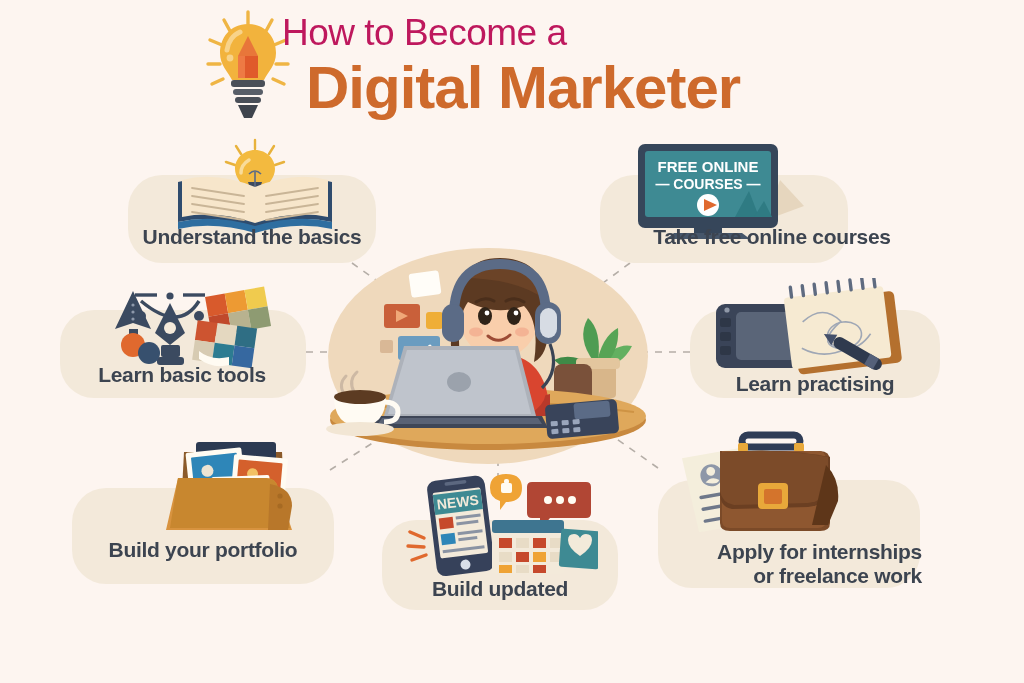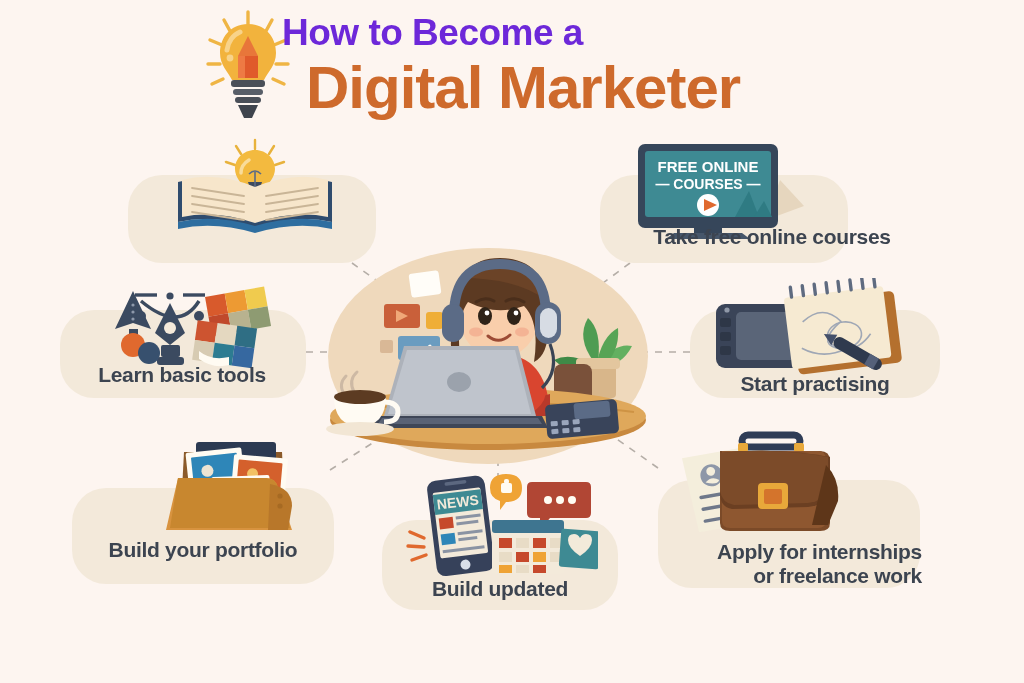--- a/index.html
+++ b/index.html
@@ -7,21 +7,21 @@
     width:1024px;height:683px;overflow:hidden;
     background:#FDF5F0;
     font-family:"Liberation Sans", sans-serif;
     position:relative;
   }
   #stage{position:absolute;left:0;top:0;width:1024px;height:683px;}
 
   
   .title-block{position:absolute;left:282px;top:14px;width:470px;}
   .title-line1{
-    font-size:37px;font-weight:bold;color:#6d28d9;
+    font-size:37px;font-weight:normal;color:#be185d;
     letter-spacing:-0.5px;line-height:1.0;
   }
   .title-line2{
     font-size:60px;font-weight:bold;color:#CE6A2C;
     letter-spacing:-1px;line-height:1.05;margin-top:5px;margin-left:24px;
   }
 
   
   .bulb-wrap{position:absolute;left:200px;top:8px;width:96px;height:120px;}
 
@@ -222,20 +222,21 @@
         <line x1="22" y1="66" x2="74" y2="74"></line>
           <line x1="22" y1="74" x2="74" y2="82"></line>
         <line x1="148" y1="50" x2="96" y2="58"></line>
           <line x1="148" y1="58" x2="96" y2="66"></line>
         <line x1="148" y1="66" x2="96" y2="74"></line>
           <line x1="148" y1="74" x2="96" y2="82"></line>
       </g>
       <path d="M8 84 q36 -8 77 4 q41 -12 77 -4 l0 7 q-36 -8 -77 4 q-41 -12 -77 -4 Z" fill="#2E6EA0"></path>
     </svg>
   </div>
+  <div class="card-label" id="lbl-basics">Understand the basics</div>
 
   <div class="card" id="card-courses"></div>
   <div class="card-art" style="left:630px;top:140px;">
     <svg width="180" height="100" viewBox="0 0 180 100">
       <path d="M150 40 l24 26 l-38 14 Z" fill="#E6D6BE"></path>
       <rect x="8" y="4" width="140" height="84" rx="7" fill="#36465A"></rect>
       <rect x="15" y="11" width="126" height="66" rx="3" fill="#3E8A93"></rect>
       <path d="M105 77 l14 -26 l10 26 Z" fill="#2F7B83"></path>
       <path d="M124 77 l10 -16 l8 16 Z" fill="#2F7B83"></path>
       <text x="78" y="32" fill="#FFFFFF" font-family="Liberation Sans, sans-serif" font-size="15" font-weight="bold" text-anchor="middle">FREE ONLINE</text>
@@ -333,21 +334,21 @@
         </g>
       </g>
 
       <g transform="rotate(30 150 78)">
         <rect x="118" y="72" width="54" height="12" rx="6" fill="#2F3A4E"></rect>
         <path d="M118 72 L106 78 L118 84 Z" fill="#44506A"></path>
         <rect x="156" y="72" width="10" height="12" fill="#55617A"></rect>
       </g>
     </svg>
   </div>
-  <div class="card-label" id="lbl-practise">Start practising</div>
+  <div class="card-label" id="lbl-practise">Learn practising</div>
 
   <div class="card" id="card-portfolio"></div>
   <div class="card-art" style="left:140px;top:432px;">
     <svg width="180" height="110" viewBox="0 0 180 110">
       <path d="M44 20 L142 20 L146 96 L40 96 Z" fill="#8B5A2A"></path>
       <rect x="56" y="10" width="80" height="60" rx="3" fill="#2C3A52"></rect>
       <g transform="rotate(-6 76 44)">
         <rect x="48" y="18" width="56" height="50" rx="2" fill="#FFFBF2"></rect>
         <rect x="53" y="23" width="46" height="40" rx="1" fill="#2E86B8"></rect>
         <circle cx="68" cy="38" r="6" fill="#EDE4D2"></circle>

